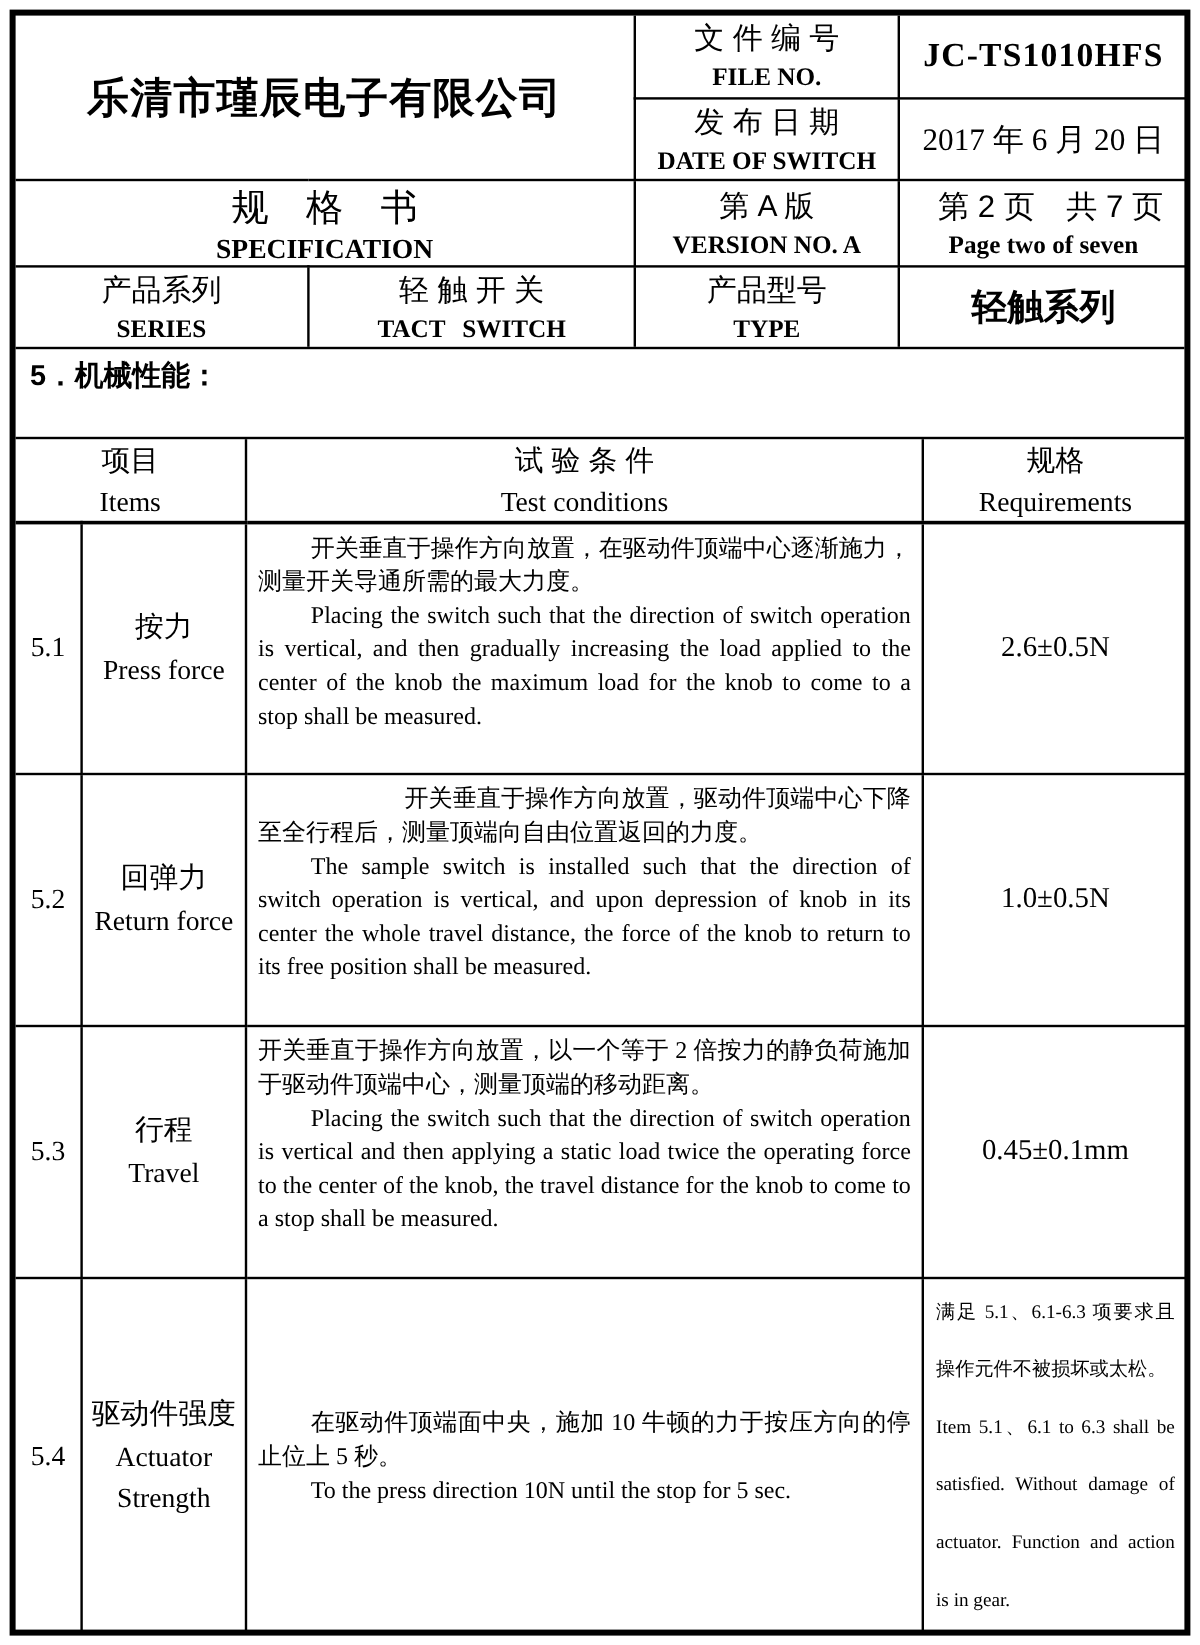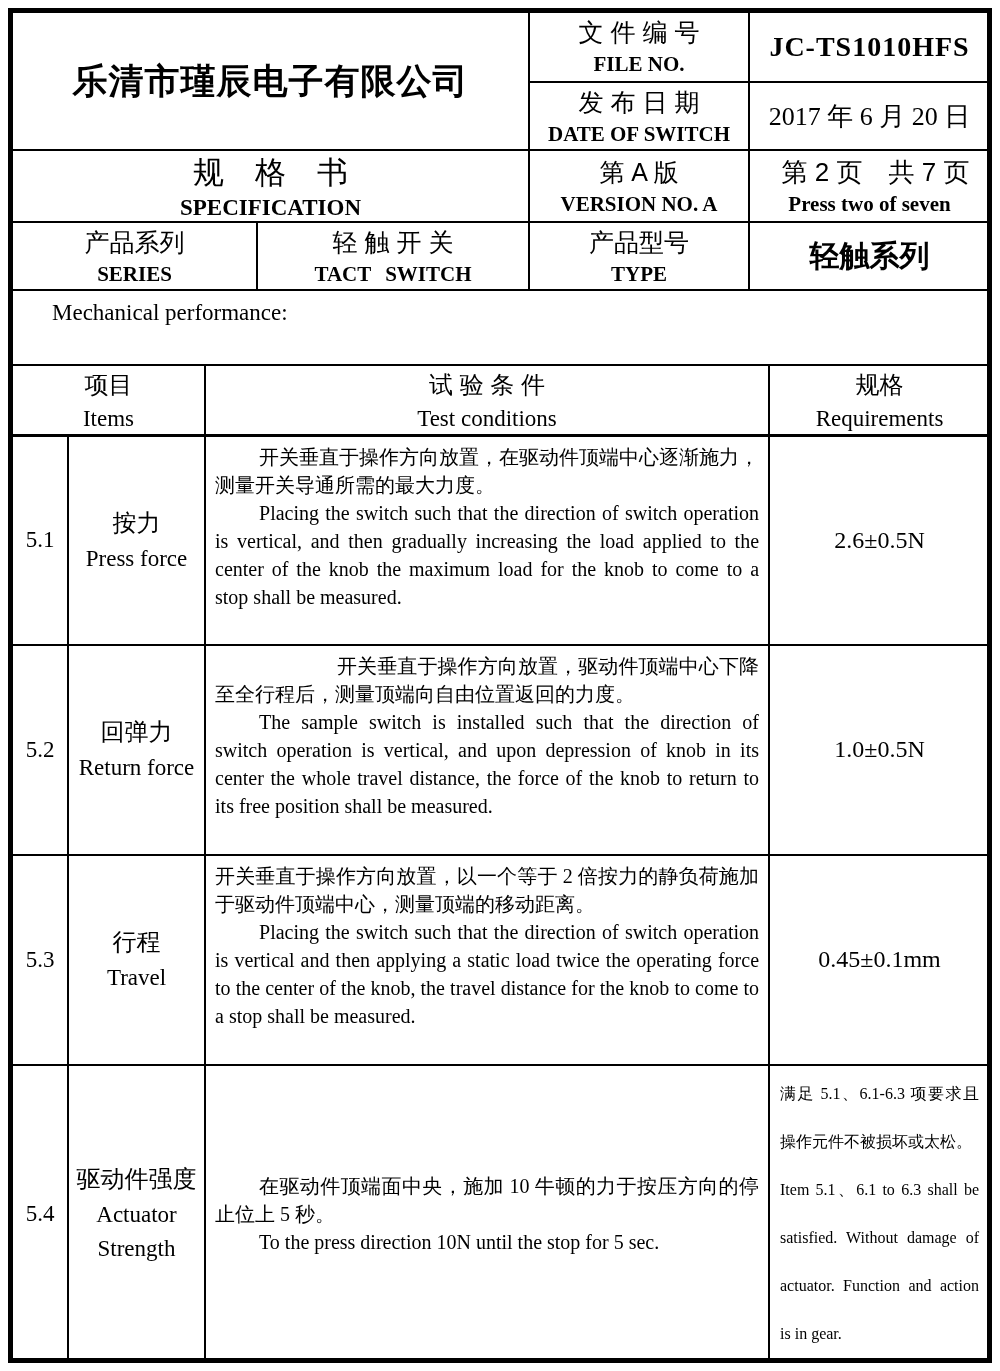--- a/index.html
+++ b/index.html
@@ -96,21 +96,21 @@
       <td class="center" colspan="2">
         <div class="spec-zh zh-sans">规　格　书</div>
         <div class="spec-en">SPECIFICATION</div>
       </td>
       <td class="center">
         <div class="lbl-zh zh-sans">第 A 版</div>
         <div class="lbl-en">VERSION NO. A</div>
       </td>
       <td class="center">
         <div class="page-zh zh-sans">第 2 页　共 7 页</div>
-        <div class="lbl-en">Press two of seven</div>
+        <div class="lbl-en">Page two of seven</div>
       </td>
     </tr>
     <tr style="height:56px">
       <td class="center">
         <div class="lbl-zh zh-sans">产品系列</div>
         <div class="lbl-en">SERIES</div>
       </td>
       <td class="center">
         <div class="lbl-zh zh-sans">轻 触 开 关</div>
         <div class="lbl-en ws">TACT SWITCH</div>
@@ -120,21 +120,21 @@
         <div class="lbl-en">TYPE</div>
       </td>
       <td class="center">
         <div class="type-val zh-sans">轻触系列</div>
       </td>
     </tr>
   </tbody>
     </table>
 
   <div class="section">
-    <div class="sec-en">Mechanical performance:</div>
+    <div class="sec-zh zh-sans">5．机械性能：</div>
   </div>
 
   <table class="main">
     <colgroup>
         <col style="width:55px">
         <col style="width:137px">
         <col style="width:564px">
         <col style="width:220px">
       </colgroup>
     <thead>

